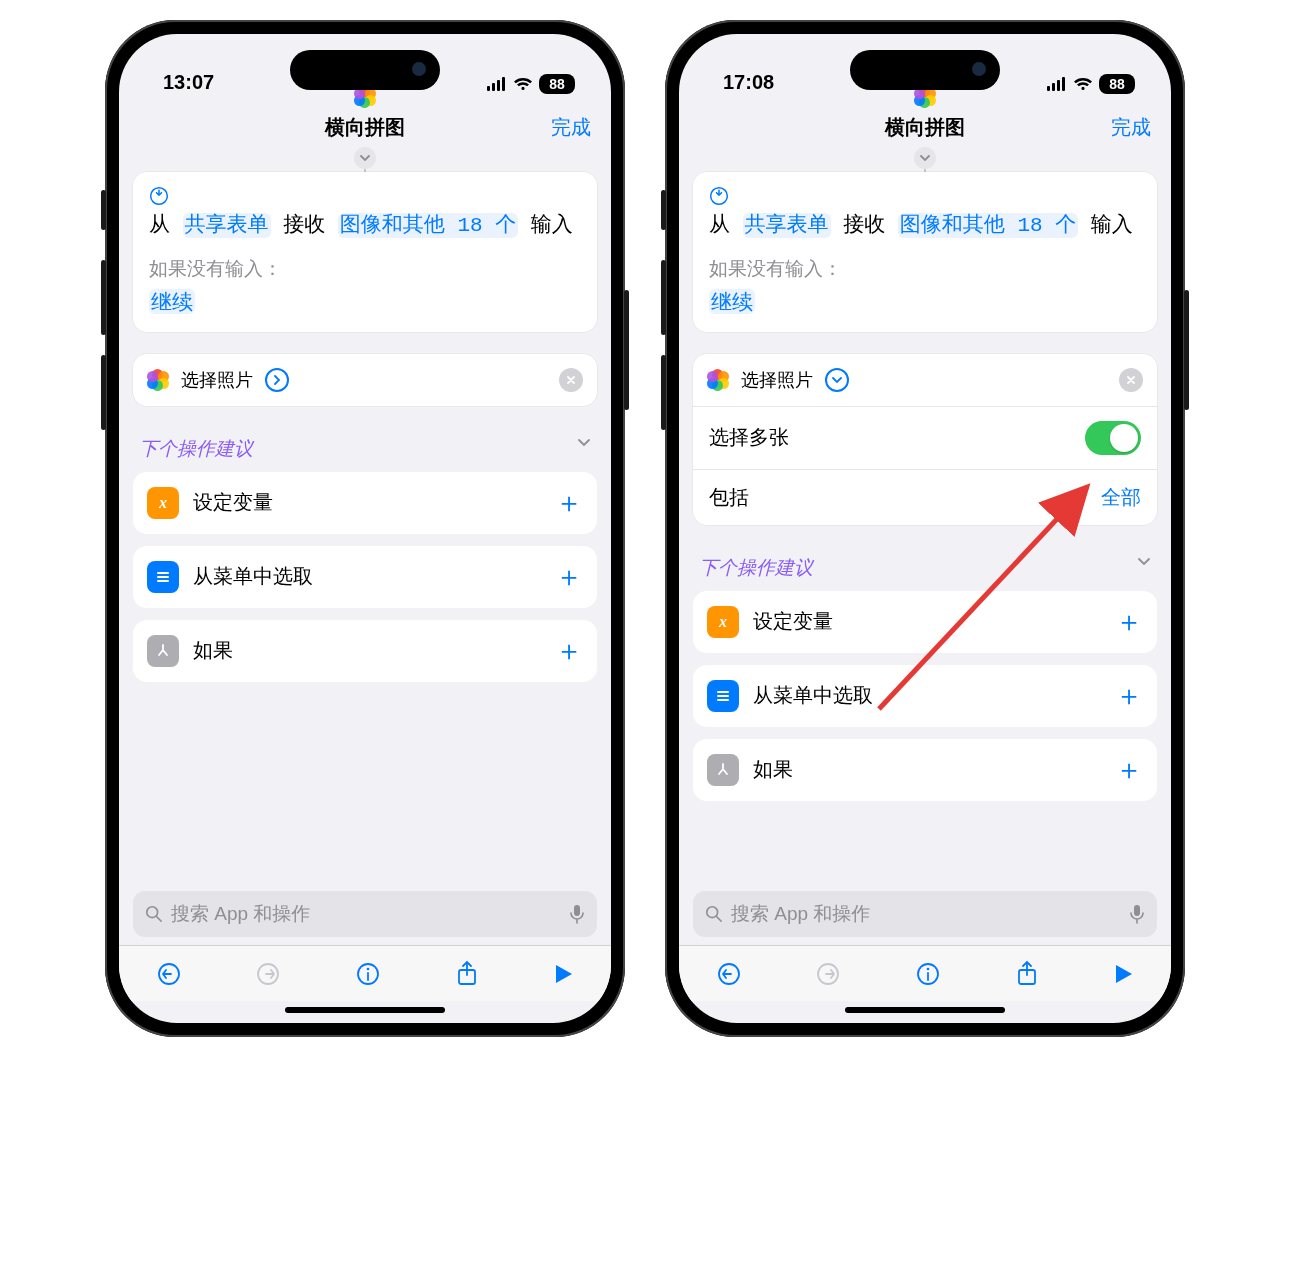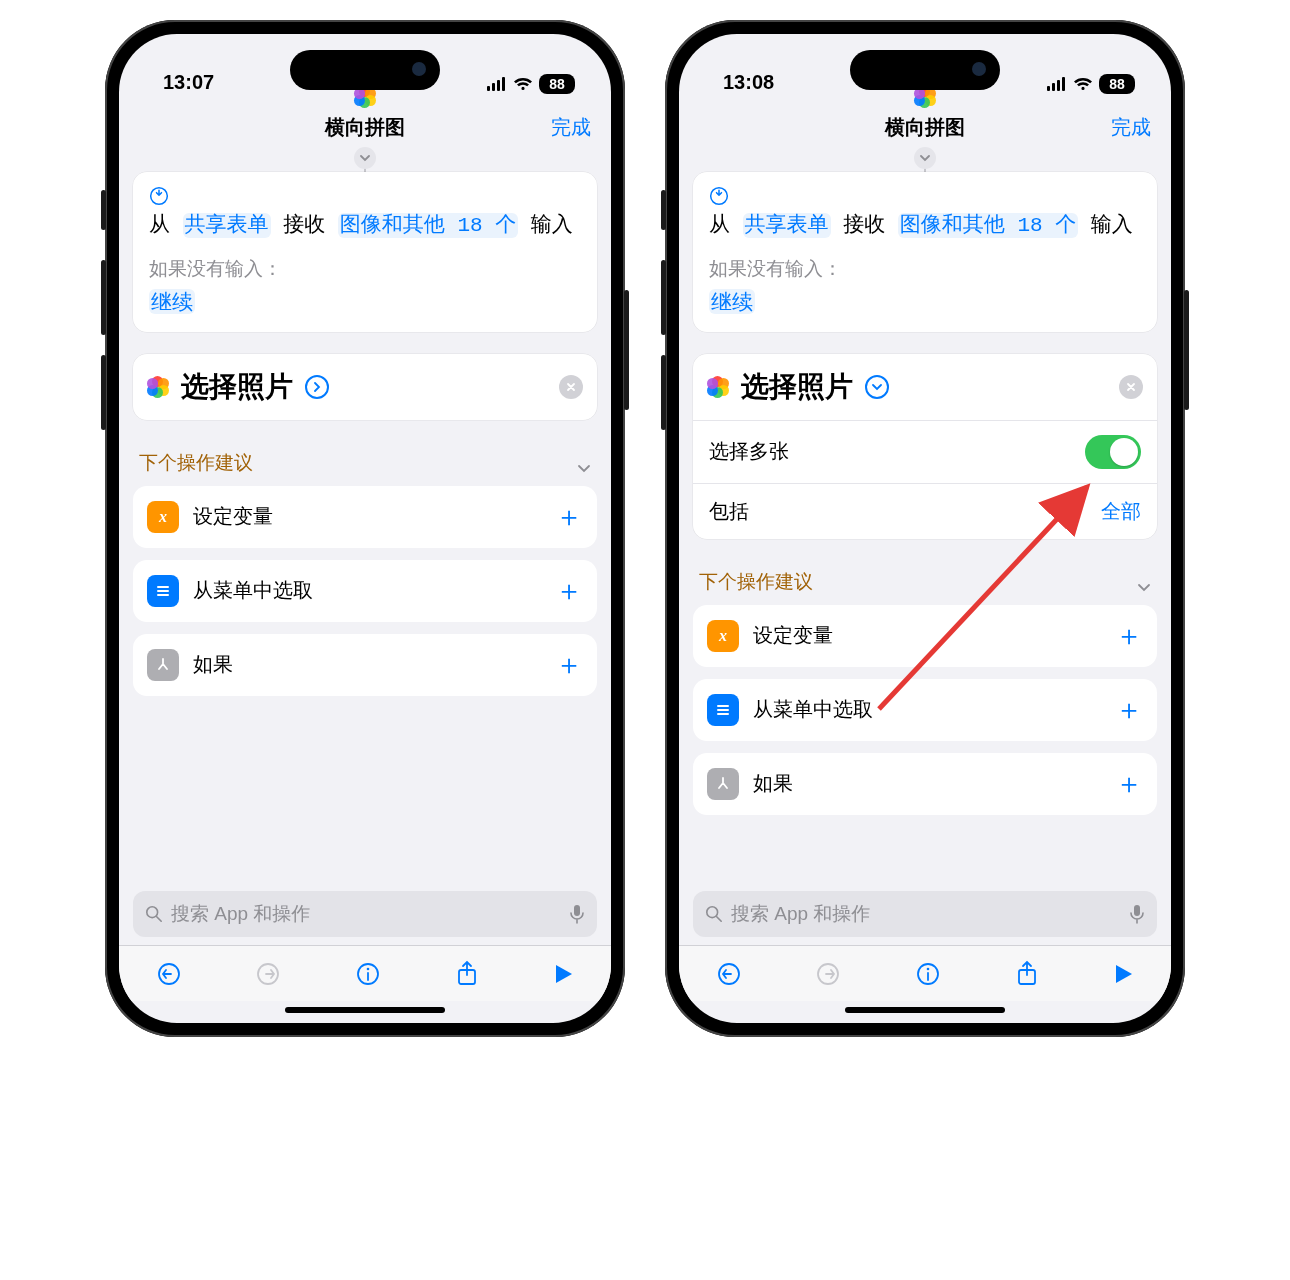--- a/index.html
+++ b/index.html
@@ -106,21 +106,21 @@
   .plain { color:#000; }
   .subhead { color:#8e8e93; font-size:19px; margin-top:10px; }
   .continue { margin-top:6px; }
   .action-card {
     margin-top:22px; background:#fff; border-radius:14px;
   }
   .action-head {
     display:flex; align-items:center; gap:12px;
     padding:14px 14px;
   }
-  .action-title { font-size:28px; font-weight:700; flex:0 0 auto; }
+  .action-title { font-size:18px; font-weight:400; flex:0 0 auto; }
   .circ-btn {
     width:24px; height:24px; border:2px solid #007aff; border-radius:50%;
     display:flex; align-items:center; justify-content:center;
   }
   .spacer { flex:1; }
   .clear-btn {
     width:24px;height:24px;border-radius:50%;
     background:#d1d1d6; display:flex;align-items:center;justify-content:center;
   }
   .opt-row {
@@ -132,23 +132,24 @@
   .switch {
     width:56px; height:34px; border-radius:17px; background:#34c759;
     position:relative;
   }
   .switch::after{
     content:""; position:absolute; right:3px; top:3px;
     width:28px; height:28px; background:#fff; border-radius:50%;
     box-shadow:0 1px 2px rgba(0,0,0,.2);
   }
   .sect-head {
-    display:flex; justify-content:space-between; align-items:flex-end;
-    color:#a16207; font-size:19px;
+    display:flex; justify-content:space-between; align-items:flex-start;
+    color:#8b5cf6; font-size:19px;
     padding: 30px 6px 10px 6px;
+    font-style: italic;
   }
   .sugg {
     background:#fff; border-radius:14px; margin-bottom:12px;
     display:flex; align-items:center; padding:12px 14px; gap:14px;
   }
   .sugg-icon {
     width:32px;height:32px;border-radius:8px;
     display:flex;align-items:center;justify-content:center;
     color:#fff;font-weight:700;
   }
@@ -357,21 +358,21 @@
 
 <div class="phone">
   <div class="side-btn sb1"></div>
     <div class="side-btn sb2"></div>
     <div class="side-btn sb3"></div>
     <div class="side-btn sb4"></div>
   <div class="screen">
     <div class="island"></div>
 
     <div class="statusbar">
-      <span>13:08</span>
+      <span>17:08</span>
       <div class="status-right">
         <svg class="cell-icon" viewBox="0 0 20 14">
             <rect x="0" y="9" width="3" height="5" rx="1"></rect>
             <rect x="5" y="6" width="3" height="8" rx="1"></rect>
             <rect x="10" y="3" width="3" height="11" rx="1"></rect>
             <rect x="15" y="0" width="3" height="14" rx="1"></rect>
           </svg>
         <svg class="wifi-icon" viewBox="0 0 20 14">
             <path d="M10 13 a1.6 1.6 0 1 0 0-3.2 1.6 1.6 0 0 0 0 3.2zM4 7.5a9 9 0 0 1 12 0l-1.8 1.8a6.4 6.4 0 0 0-8.4 0zM1 4.5a13.5 13.5 0 0 1 18 0l-1.8 1.8a11 11 0 0 0-14.4 0z" fill="#000"></path>
           </svg>

